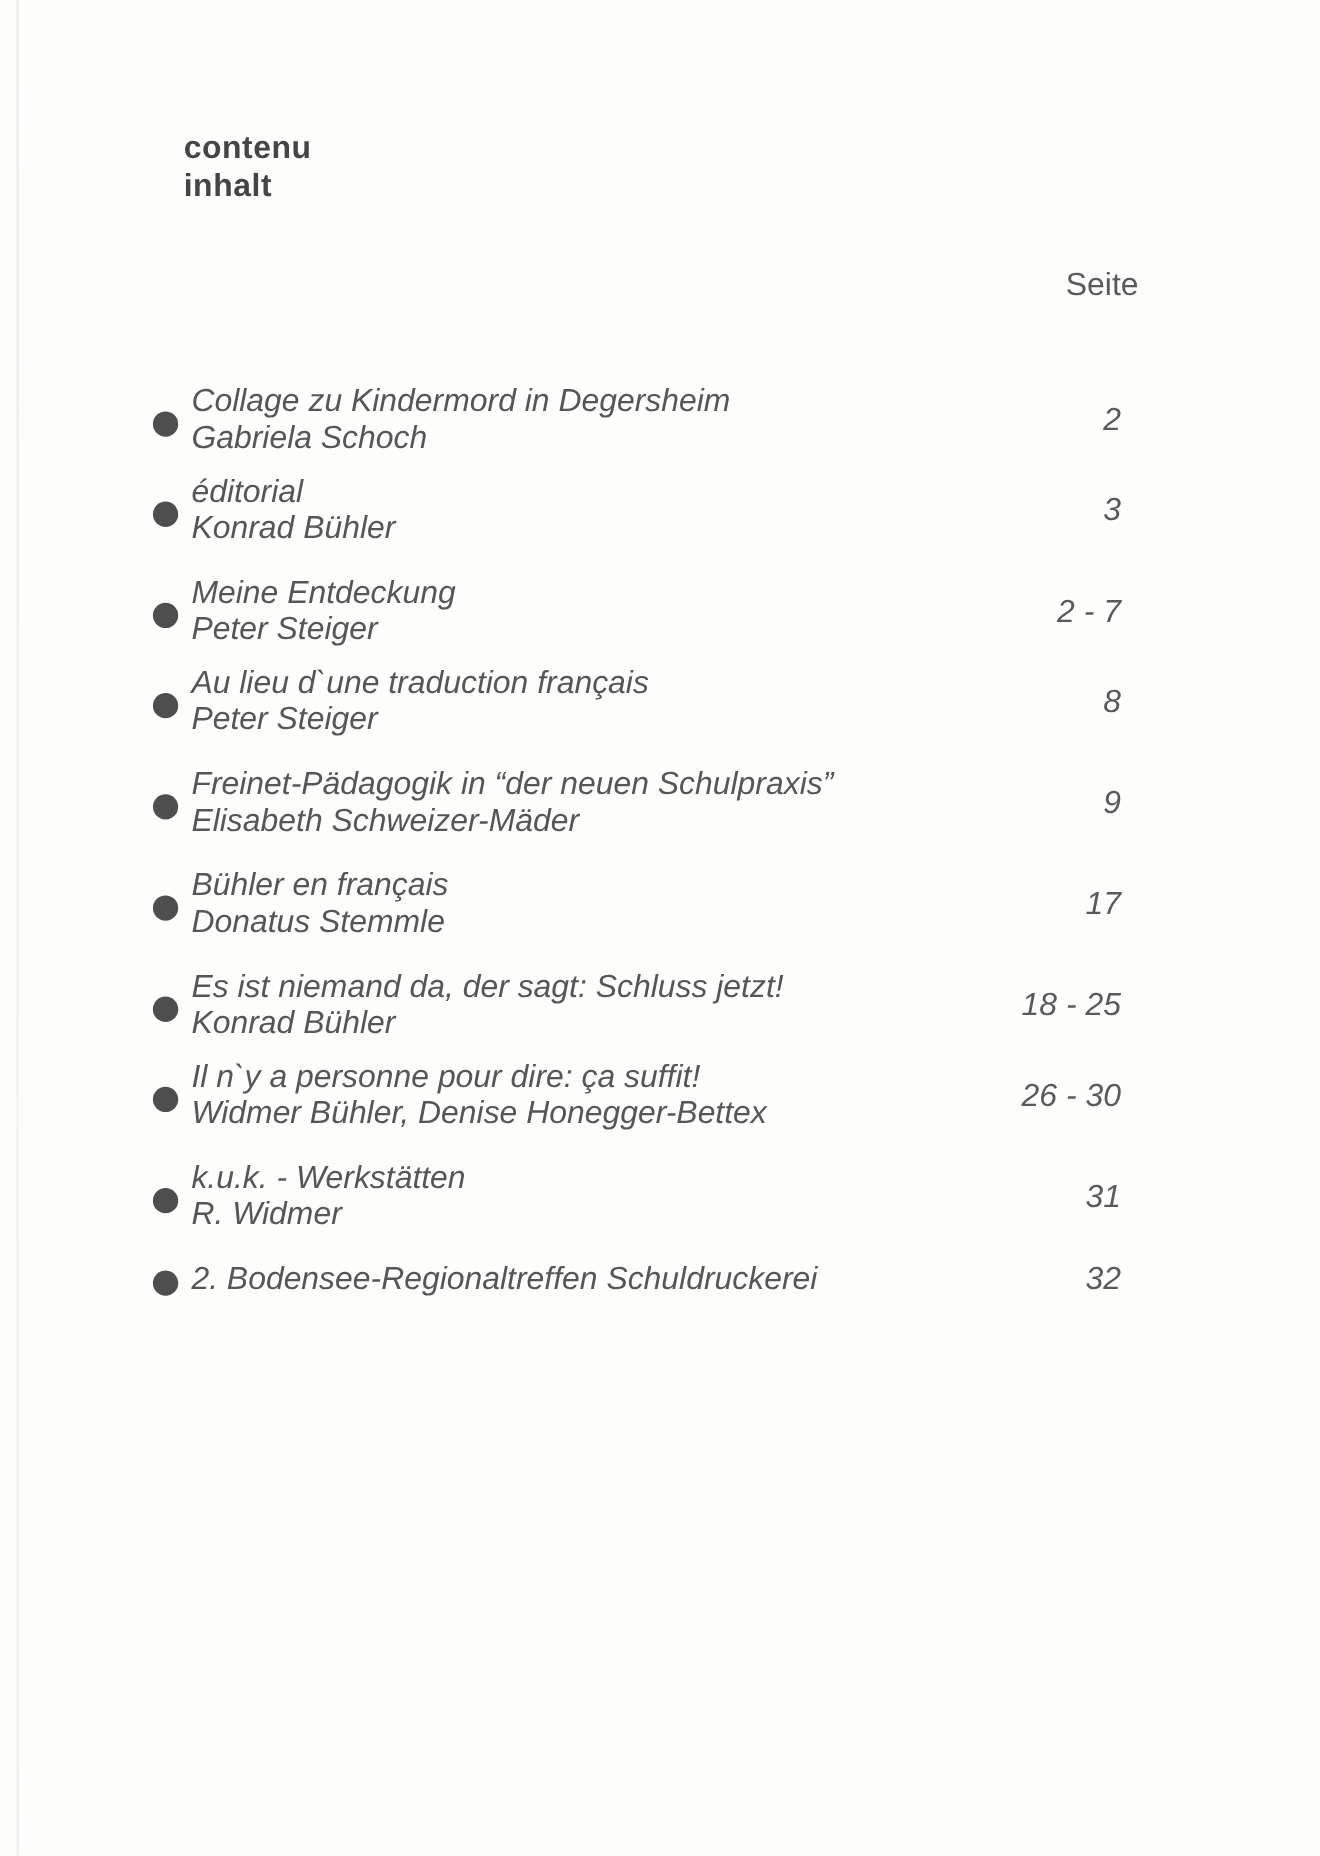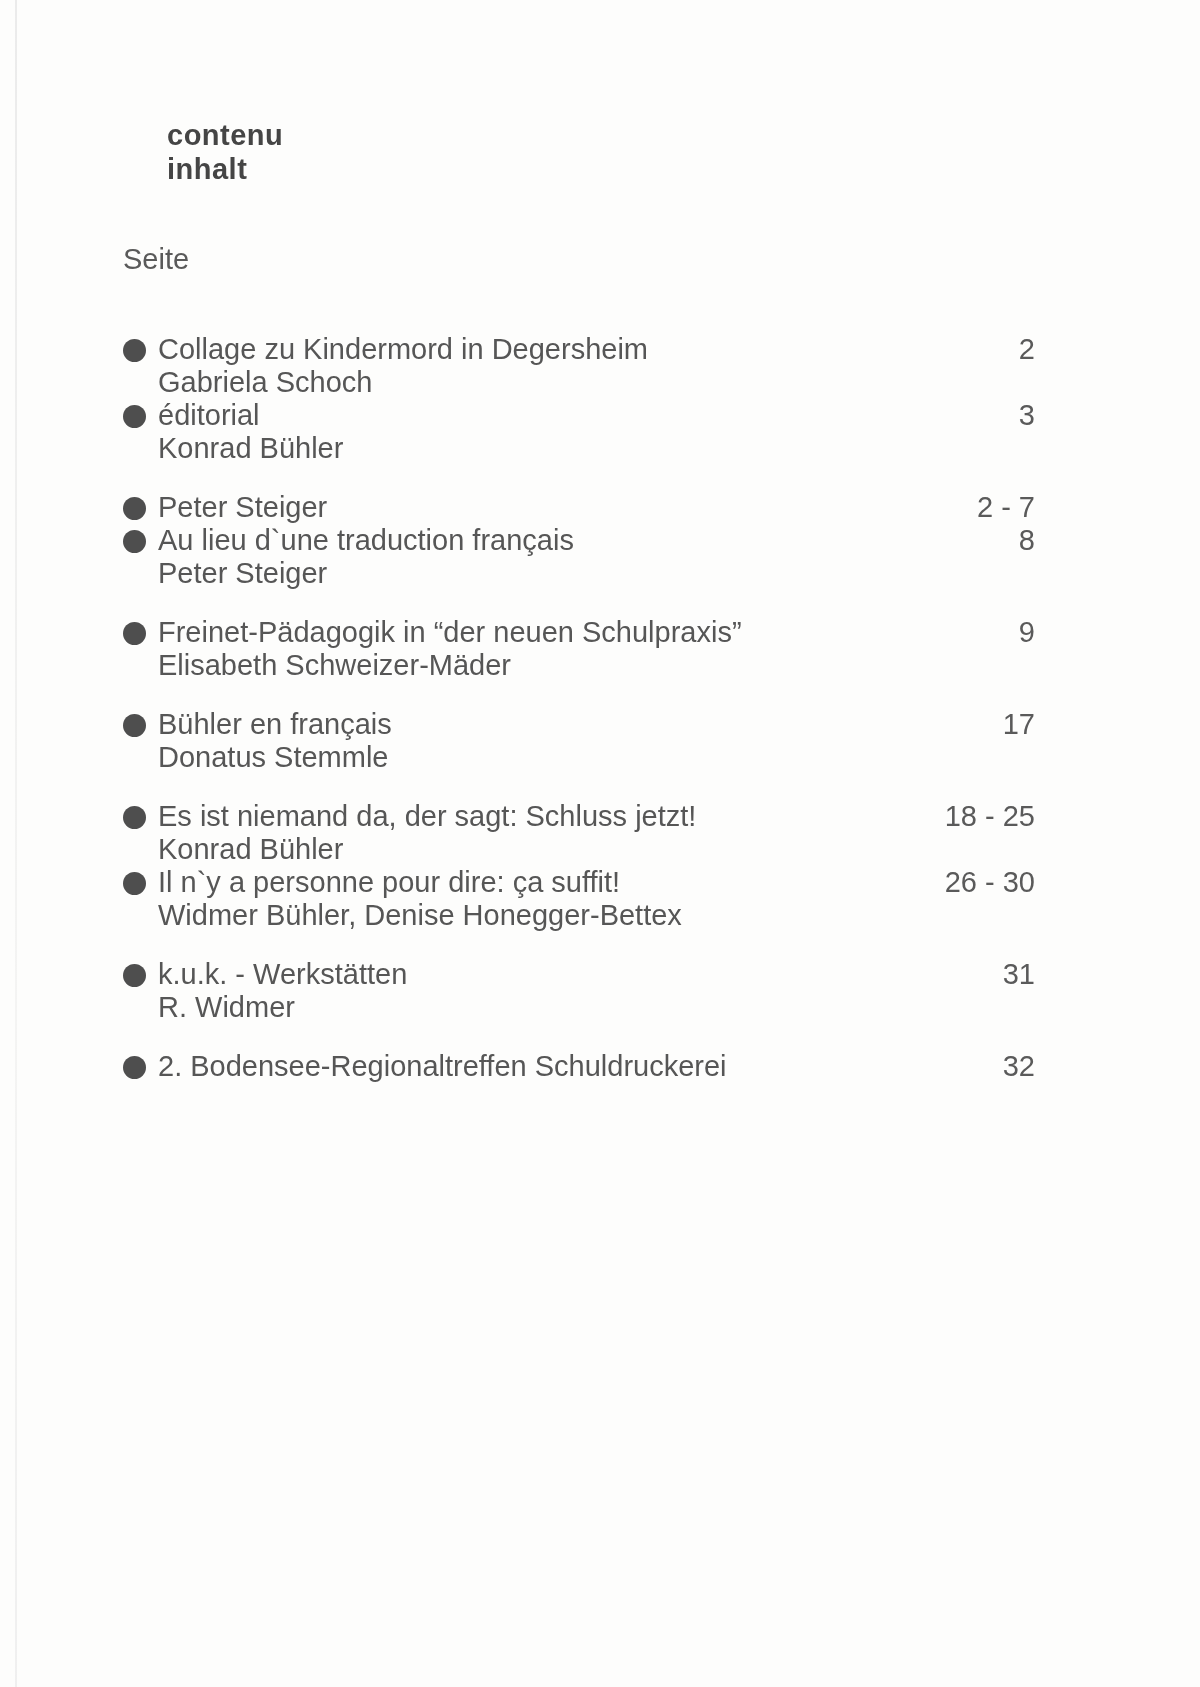--- a/index.html
+++ b/index.html
@@ -34,34 +34,35 @@
     line-height: 34px;
     color: #454545;
     letter-spacing: 0.5px;
     margin-left: 44px;
   }
   .seite-label {
     position: absolute;
     left: 123px;
     top: 243px;
     width: 912px;
-    text-align: left;
+    text-align: right;
     font-size: 29px;
     color: #5a5a5a;
   }
   .toc {
     position: absolute;
     left: 123px;
     top: 333px;
     width: 912px;
   }
   .entry {
     display: flex;
-    align-items: flex-start;
-    margin: 0;
+    align-items: center;
+    margin: 16px;
+    font-style: italic;
   }
   .entry.group-end {
     margin-bottom: 26px;
   }
   .bullet {
     flex: 0 0 auto;
     width: 23px;
     height: 23px;
     border-radius: 50%;
     background: #4e4e4e;
@@ -114,20 +115,21 @@
     <span class="bullet"></span>
     <div class="entry-lines">
       <div class="entry-title">éditorial</div>
       <div class="entry-subtitle">Konrad Bühler</div>
     </div>
     <div class="entry-pages">3</div>
   </div>
     <div class="entry">
     <span class="bullet"></span>
     <div class="entry-lines">
+      <div class="entry-title">Meine Entdeckung</div>
       <div class="entry-subtitle">Peter Steiger</div>
     </div>
     <div class="entry-pages">2 - 7</div>
   </div>
     <div class="entry group-end">
     <span class="bullet"></span>
     <div class="entry-lines">
       <div class="entry-title">Au lieu d`une traduction français</div>
       <div class="entry-subtitle">Peter Steiger</div>
     </div>

